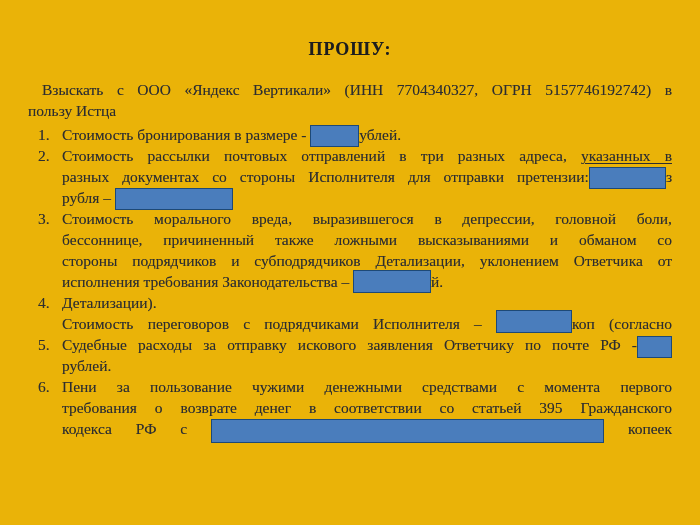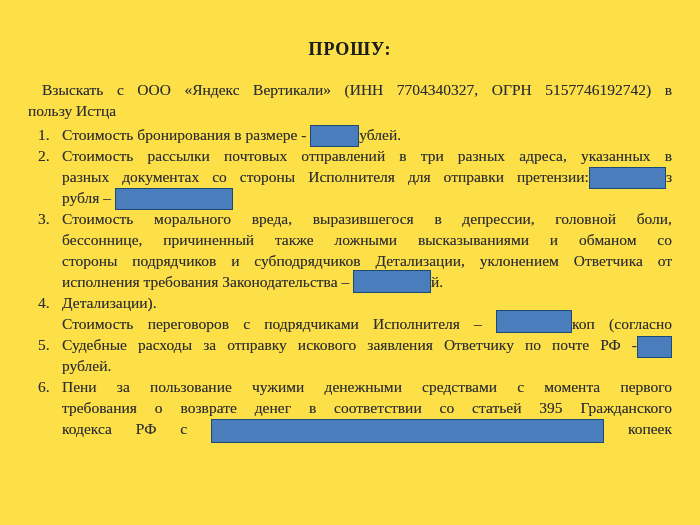--- a/index.html
+++ b/index.html
@@ -8,21 +8,21 @@
     background:#ffffff;
     font-family:"Liberation Serif","DejaVu Serif",serif;
     color:#2e2e2e;
     overflow:hidden;
   }
   .page {
     position:relative;
     width:700px; height:525px;
     box-sizing:border-box;
     padding:39px 28px 0 28px;
-    background:#fde047;
+    background:#eab308;
     text-shadow:0 0 0.6px rgba(70,70,70,0.55);
   }
   .heading {
     margin:0;
     height:21px; line-height:21px;
     text-align:center;
     font-size:18px; font-weight:bold;
     letter-spacing:1px;
     color:#1d1d1d;
   }
@@ -37,20 +37,21 @@
   .line {
     height:21px; line-height:21px;
     font-size:15.5px;
     text-align:justify;
     text-align-last:justify;
     overflow:visible;
   }
   .line.noj { text-align:left; text-align-last:left; }
   .line.indent { text-indent:14px; }
   .u {
+    text-decoration:underline;
     text-decoration-thickness:1px;
     text-underline-offset:2px;
   }
   .redact {
     display:inline-block;
     box-sizing:border-box;
     vertical-align:middle;
     position:relative;
   }
 </style>

